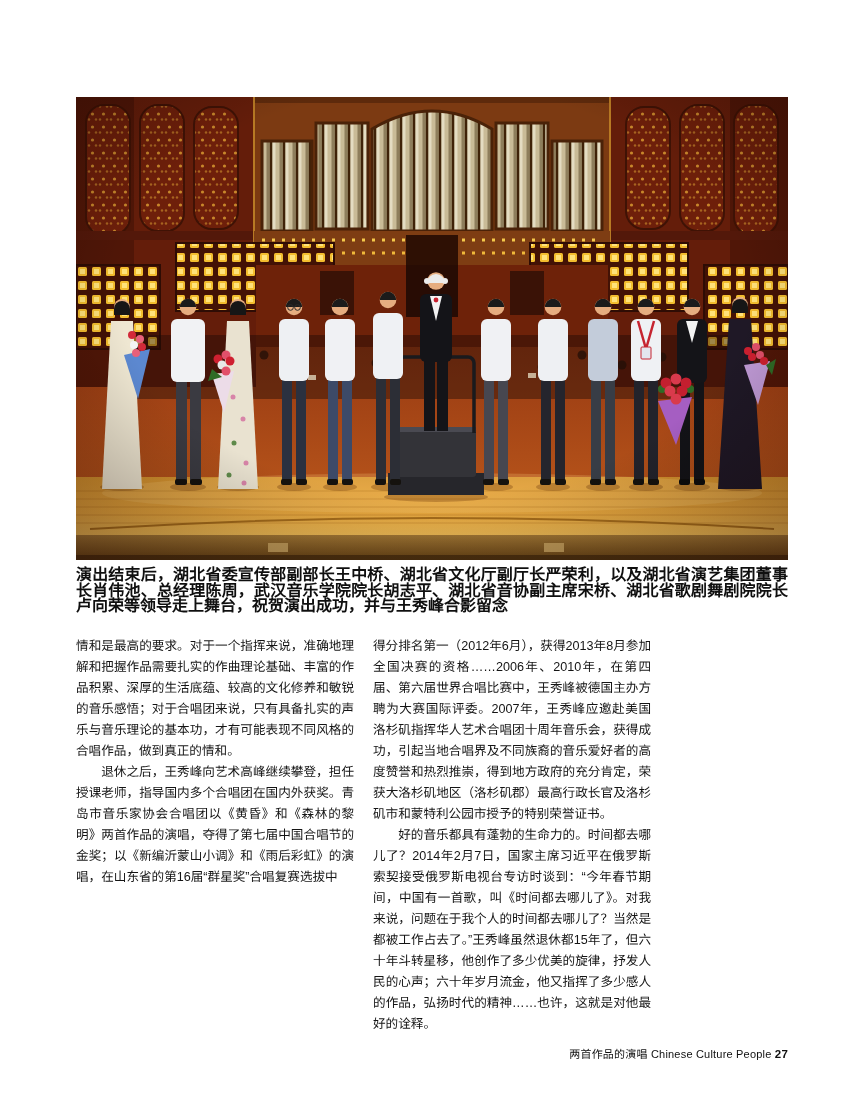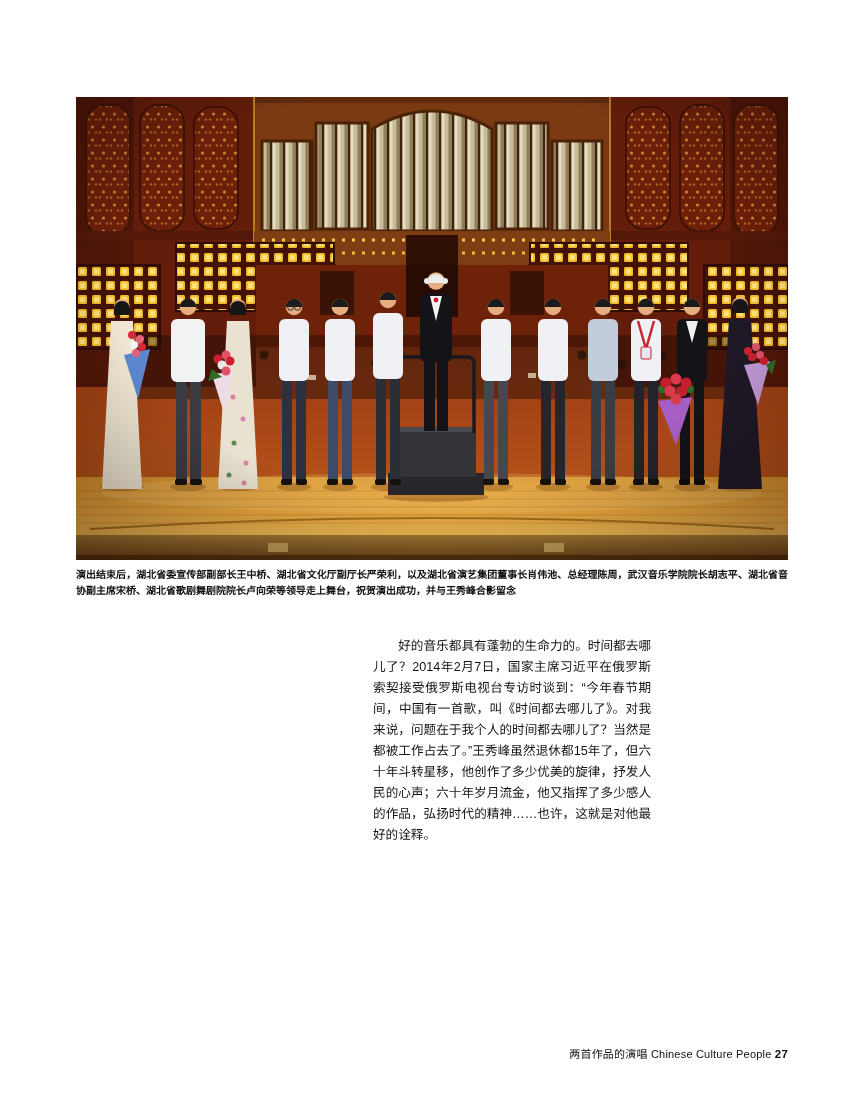--- a/index.html
+++ b/index.html
@@ -4,21 +4,21 @@
 <style>
   html,body{margin:0;padding:0;}
   body{
     width:846px;height:1102px;position:relative;background:#ffffff;
     font-family:"Liberation Sans","DejaVu Sans",sans-serif;overflow:hidden;
   }
   .photo-frame{position:absolute;left:76px;top:97px;width:712px;height:463px;margin:0;}
   .photo-frame svg{display:block;width:712px;height:463px;}
   .caption{
     position:absolute;left:76px;top:567px;width:712px;
-    font-size:10px;font-weight:700;line-height:15.5px;color:#0f0f0f;text-align:justify;
+    font-size:16px;font-weight:700;line-height:15.5px;color:#0f0f0f;text-align:justify;
   }
   .article{position:absolute;left:76px;top:636px;width:575px;display:flex;gap:19px;}
   .col{width:278px;}
   .col p{margin:0;font-size:12.6px;line-height:21px;text-align:justify;color:#141414;}
   .col p.ind{text-indent:2em;}
   .footer{
     position:absolute;right:58px;top:1045px;font-size:11px;color:#0f0f0f;
     letter-spacing:.2px;white-space:nowrap;
   }
   .footer .pg{font-weight:700;margin-left:0;font-size:11.5px;}
@@ -334,22 +334,25 @@
     </g>
 
     <rect width="712" height="463" fill="url(#vig)"></rect>
   </svg>
 </figure>
 
 <div class="caption">演出结束后，湖北省委宣传部副部长王中桥、湖北省文化厅副厅长严荣利，以及湖北省演艺集团董事长肖伟池、总经理陈周，武汉音乐学院院长胡志平、湖北省音协副主席宋桥、湖北省歌剧舞剧院院长卢向荣等领导走上舞台，祝贺演出成功，并与王秀峰合影留念</div>
 
 <div class="article">
   <div class="col">
+    <p>情和是最高的要求。对于一个指挥来说，准确地理解和把握作品需要扎实的作曲理论基础、丰富的作品积累、深厚的生活底蕴、较高的文化修养和敏锐的音乐感悟；对于合唱团来说，只有具备扎实的声乐与音乐理论的基本功，才有可能表现不同风格的合唱作品，做到真正的情和。</p>
+    <p class="ind">退休之后，王秀峰向艺术高峰继续攀登，担任授课老师，指导国内多个合唱团在国内外获奖。青岛市音乐家协会合唱团以《黄昏》和《森林的黎明》两首作品的演唱，夺得了第七届中国合唱节的金奖；以《新编沂蒙山小调》和《雨后彩虹》的演唱，在山东省的第16届“群星奖”合唱复赛选拔中</p>
   </div>
   <div class="col">
+    <p>得分排名第一（2012年6月），获得2013年8月参加全国决赛的资格……2006年、2010年，在第四届、第六届世界合唱比赛中，王秀峰被德国主办方聘为大赛国际评委。2007年，王秀峰应邀赴美国洛杉矶指挥华人艺术合唱团十周年音乐会，获得成功，引起当地合唱界及不同族裔的音乐爱好者的高度赞誉和热烈推崇，得到地方政府的充分肯定，荣获大洛杉矶地区（洛杉矶郡）最高行政长官及洛杉矶市和蒙特利公园市授予的特别荣誉证书。</p>
     <p class="ind">好的音乐都具有蓬勃的生命力的。时间都去哪儿了？2014年2月7日，国家主席习近平在俄罗斯索契接受俄罗斯电视台专访时谈到：“今年春节期间，中国有一首歌，叫《时间都去哪儿了》。对我来说，问题在于我个人的时间都去哪儿了？当然是都被工作占去了。”王秀峰虽然退休都15年了，但六十年斗转星移，他创作了多少优美的旋律，抒发人民的心声；六十年岁月流金，他又指挥了多少感人的作品，弘扬时代的精神……也许，这就是对他最好的诠释。</p>
   </div>
 </div>
 
 <div class="footer">
   <span>两首作品的演唱</span>
   <span>Chinese Culture People</span>
   <span class="pg">27</span>
 </div>
 

